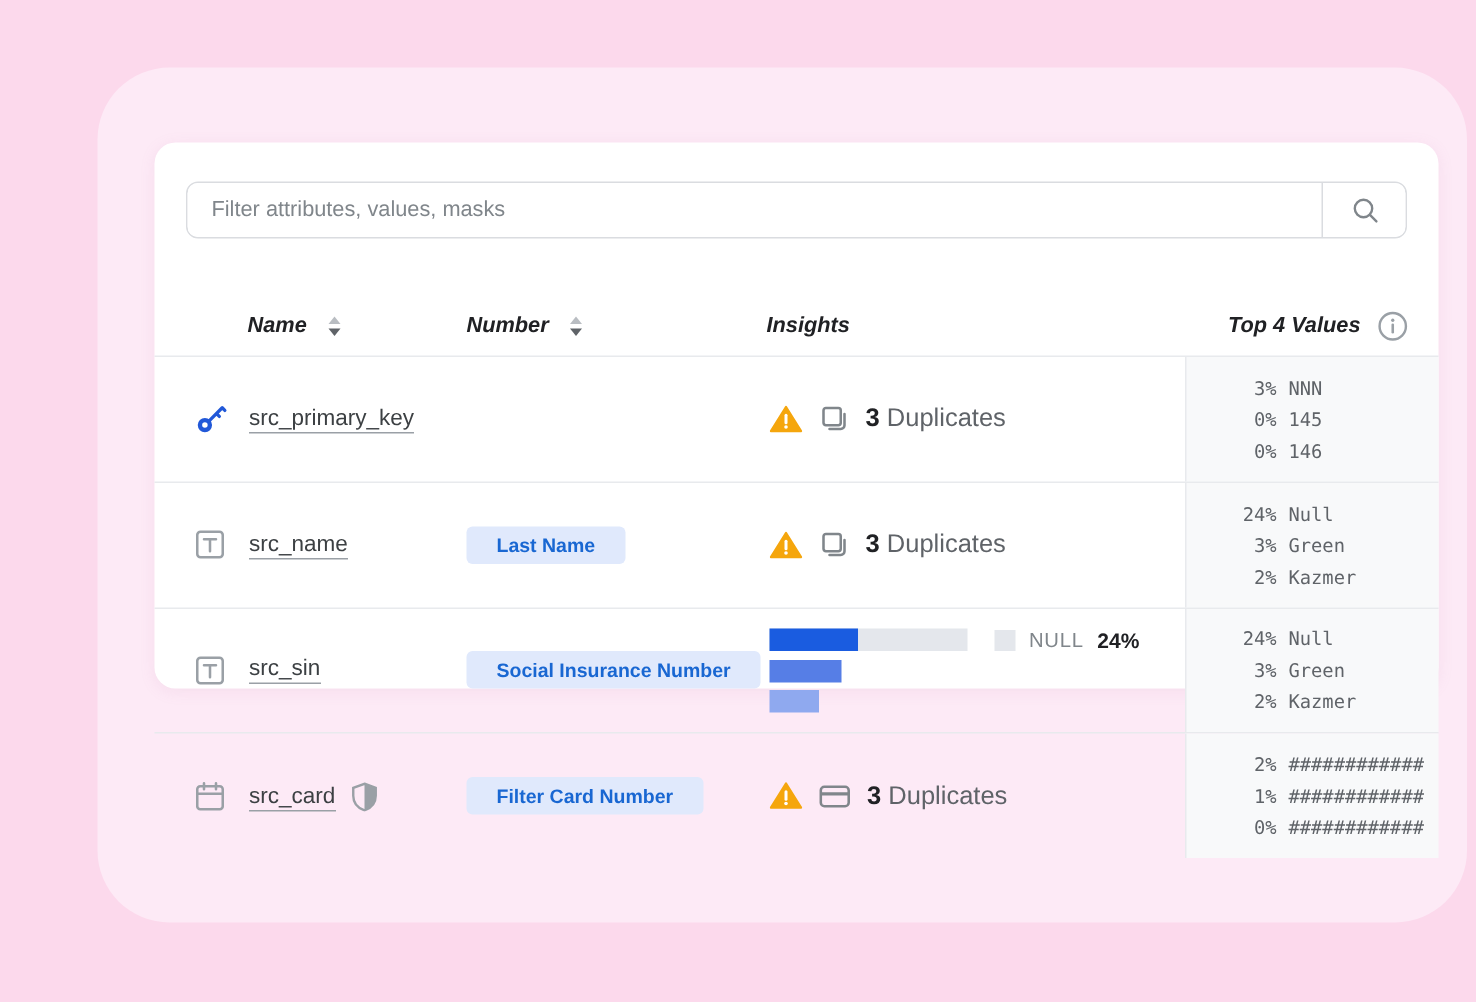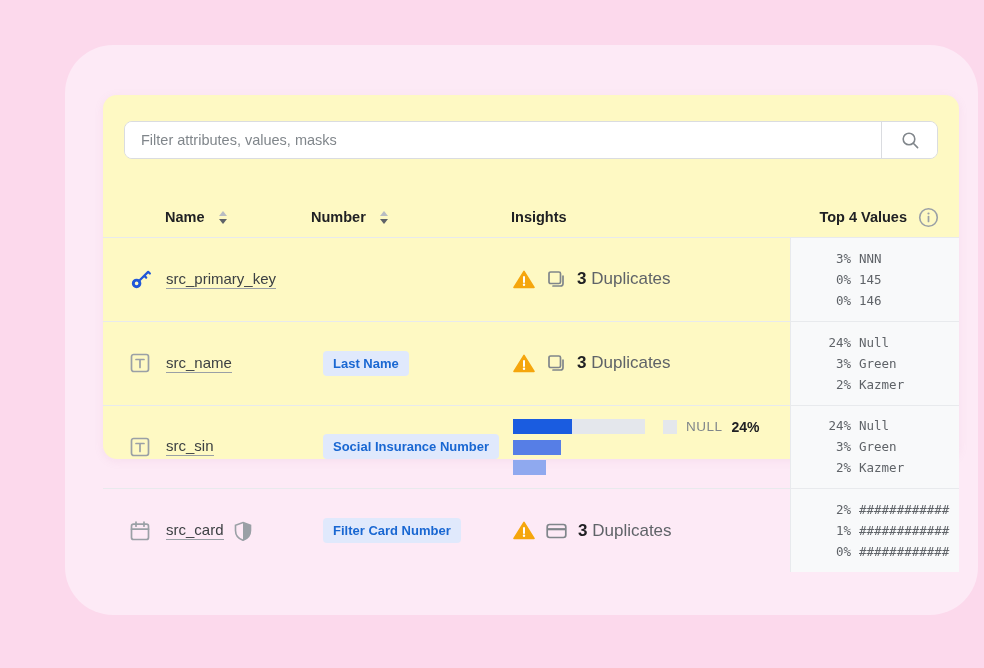--- a/index.html
+++ b/index.html
@@ -11,21 +11,21 @@
     overflow: hidden;
   }
   .inner-bg {
     position: absolute; left: 65px; top: 45px;
     width: 913px; height: 570px;
     background: #fdeaf6; border-radius: 48px;
   }
   .card {
     position: absolute; left: 103px; top: 95px;
     width: 856px; height: 364px;
-    background: #fef9c3; border-radius: 14px;
+    background: #ffffff; border-radius: 14px;
     box-shadow: 0 2px 10px rgba(190,120,165,.10);
   }
   
   .search-wrap { padding: 26px 21px 0 21px; }
   .search-box {
     height: 38px; border: 1px solid #dadce0; border-radius: 8px;
     display: flex; align-items: stretch; background: #fff; overflow: hidden;
   }
   .search-input {
     flex: 1; border: none; outline: none; padding: 0 16px;
@@ -33,40 +33,39 @@
   }
   .search-input::placeholder { color: #80868b; }
   .search-btn {
     width: 56px; border-left: 1px solid #dadce0;
     display: flex; align-items: center; justify-content: center; cursor: pointer;
     background: #fff;
   }
   
   .thead, .row { display: grid; grid-template-columns: 60px 148px 200px 279px 1fr; }
   .thead { margin-top: 38px; height: 40px; align-items: center; }
-  .th { font-size: 14.5px; font-weight: 700; color: #202124; display: flex; align-items: center; }
+  .th { font-size: 14.5px; font-weight: 700; color: #202124; display: flex; align-items: center; font-style: italic; }
   .th-name { grid-column: 2; padding-left: 2px; }
   .th-top3 { justify-content: flex-end; padding-right: 20px; gap: 11px; }
   .sort { display: flex; flex-direction: column; gap: 3px; margin-left: 14px; cursor: pointer; }
   .sort .up { width: 0; height: 0; border-left: 4.5px solid transparent; border-right: 4.5px solid transparent; border-bottom: 5px solid #b9bdc2; }
   .sort .dn { width: 0; height: 0; border-left: 4.5px solid transparent; border-right: 4.5px solid transparent; border-top: 5px solid #5f6368; }
   .tbody { display: flex; flex-direction: column; height: 335px; }
   .row { flex: 1; align-items: center; border-top: 1px solid #e8eaed; }
   .cell-icon { padding-left: 27px; display: flex; align-items: center; }
-  .name-cell { padding-left: 3px; display: flex; align-items: center; }
+  .name-cell { padding-left: 3px; display: flex; align-items: flex-end; }
   .name-link {
     font-size: 15px; color: #3c4043; cursor: pointer;
     border-bottom: 1px solid #9aa0a6; padding-bottom: 1px; white-space: nowrap;
   }
   .shield { margin-left: 10px; display: inline-flex; }
   .term-chip {
     display: inline-block; background: #e0e9fc; color: #1967d2;
-    font-size: 13px; font-weight: 700; padding: 5px 10px; border-radius: 4px;
+    font-size: 13px; font-weight: 700; padding: 5px 20px; border-radius: 4px;
     white-space: nowrap;
-    margin-left: 12px;
   }
   .insights-cell { display: flex; align-items: center; gap: 11px; padding-left: 2px; }
   .insight-text { font-size: 17px; color: #5f6368; white-space: nowrap; }
   .insight-text b { color: #202124; font-weight: 700; }
   .bars { display: flex; flex-direction: column; gap: 5px; padding-left: 2px; }
   .bar-line1 { display: flex; align-items: center; }
   .track { width: 132px; height: 15px; background: #e4e7ec; position: relative; }
   .fill { position: absolute; left: 0; top: 0; height: 100%; }
   .bar { height: 15px; }
   .legend { display: flex; align-items: center; margin-left: 18px; gap: 9px; }

